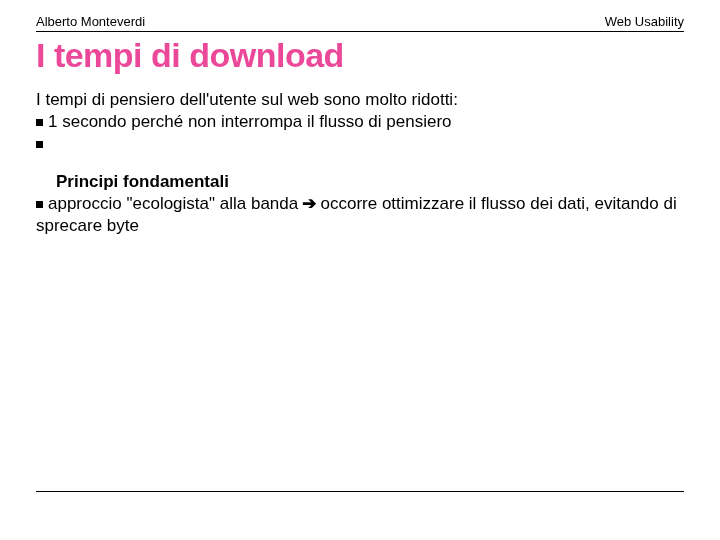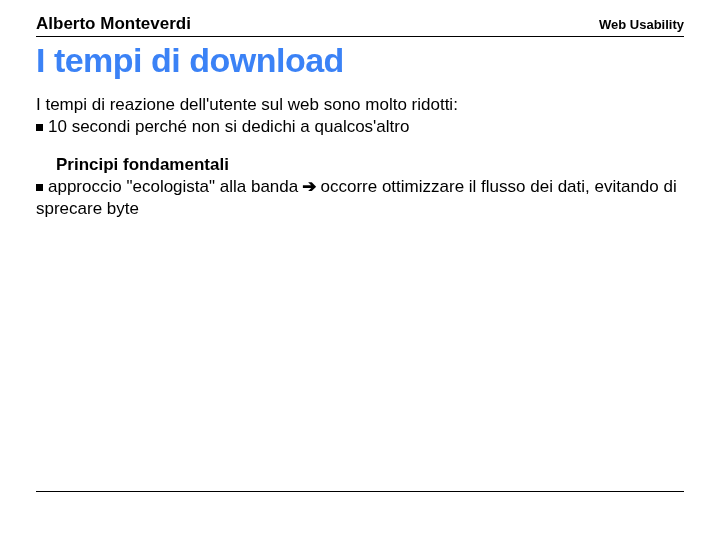--- a/index.html
+++ b/index.html
@@ -18,31 +18,31 @@
     }
     .header {
       display: flex;
       justify-content: space-between;
       align-items: baseline;
       border-bottom: 1px solid #000000;
       padding-bottom: 2px;
       margin-bottom: 4px;
     }
     .author {
-      font-size: 17px;
-      font-weight: bold;
+      font-size: 13px;
+      font-weight: normal;
     }
     .topic {
       font-size: 13px;
-      font-weight: bold;
+      font-weight: normal;
     }
     .title {
       font-size: 34px;
       font-weight: bold;
-      color: #3b82f6;
+      color: #ec4899;
       font-family: Verdana, Geneva, sans-serif;
       letter-spacing: -0.5px;
       margin-bottom: 14px;
     }
     .body {
       font-size: 17px;
       line-height: 1.3;
     }
     .para {
       margin-bottom: 16px;
@@ -84,23 +84,26 @@
 <div class="header">
   <span class="author">Alberto Monteverdi</span>
   <span class="topic">Web Usability</span>
 </div>
 
 <h1 class="title">I tempi di download</h1>
 
 <div class="body">
 
   <div class="para">
-    <span class="para-line">I tempi di reazione dell'utente sul web sono molto ridotti:</span>
+    <span class="para-line">I tempi di pensiero dell'utente sul web sono molto ridotti:</span>
     <span class="bullet-line">
-      <span class="square"></span><span>10 secondi perché non si dedichi a qualcos'altro</span>
+      <span class="square"></span><span>1 secondo perché non interrompa il flusso di pensiero</span>
+    </span>
+    <span class="bullet-line">
+      <span class="square"></span>
     </span>
   </div>
 
   <div class="para">
     <span class="subheading">Principi fondamentali</span>
     <span class="bullet-line">
       <span class="square"></span><span>approccio "ecologista" alla banda</span><span class="arrow">➔</span><span>occorre ottimizzare il flusso dei dati, evitando di sprecare byte</span>
     </span>
   </div>
 

